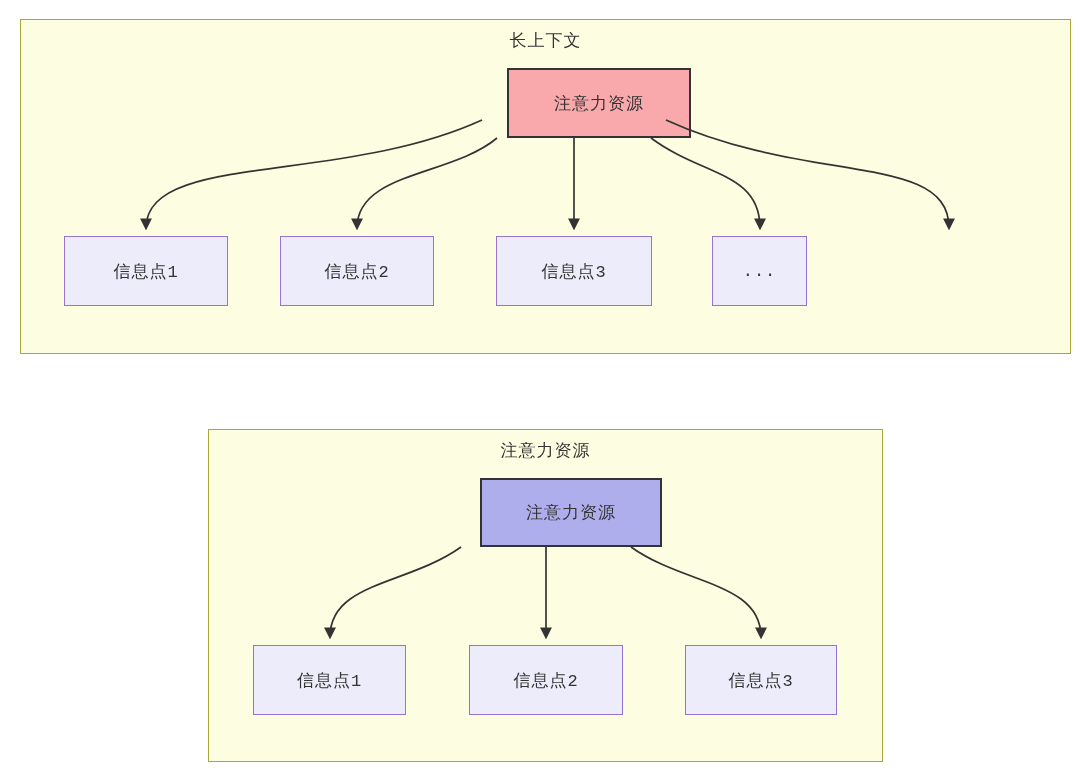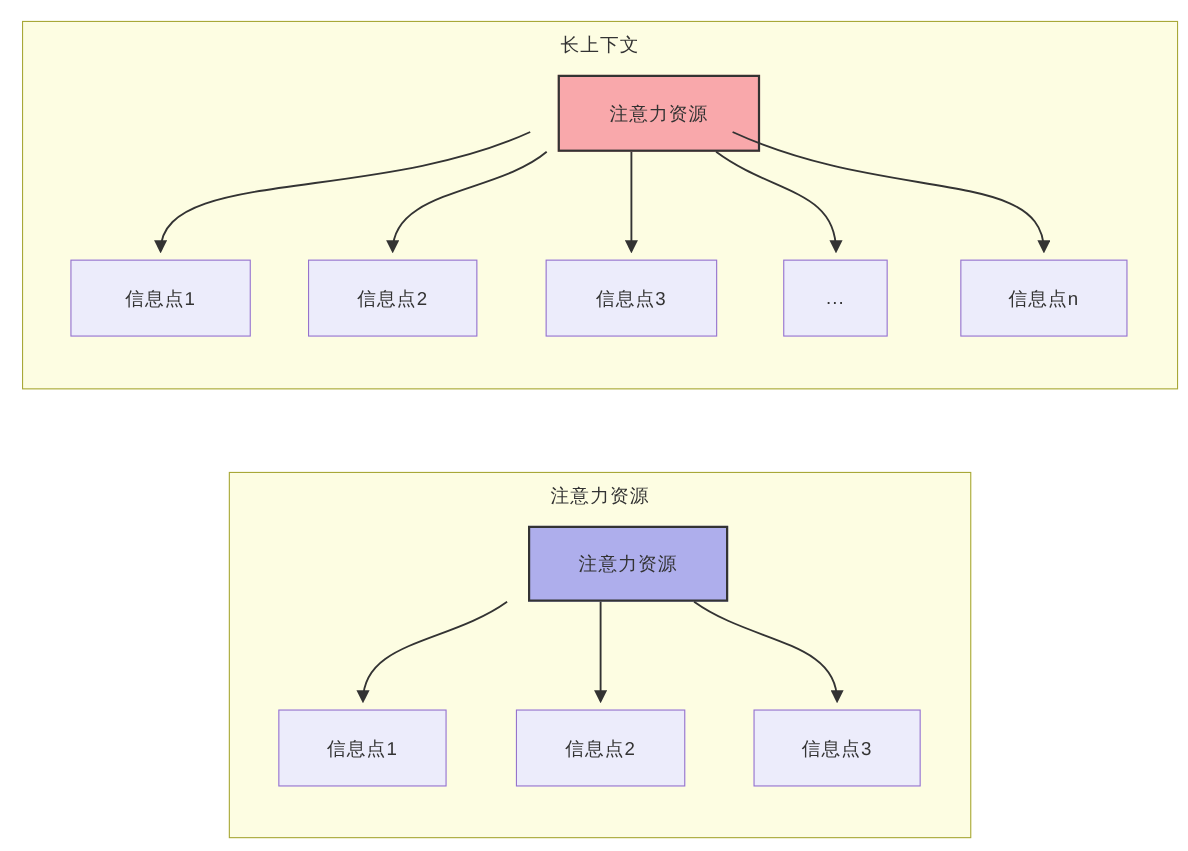--- a/index.html
+++ b/index.html
@@ -34,20 +34,21 @@
   .node{
     position:absolute;display:flex;align-items:center;justify-content:center;
     font-size:17px;font-weight:500;color:var(--text);letter-spacing:1px;
   }
   .source-node{border:2.4px solid var(--source-border);margin-left:25px;}
   .source-long{background:var(--long-source-fill);}
   .source-short{background:var(--short-source-fill);}
   .info-node{
     background:var(--info-fill);
     border:1.6px solid var(--info-border);
+    font-family:Liberation Mono, monospace;
   }
   svg.arrows{
     position:absolute;left:0;top:0;width:1080px;height:774px;
     pointer-events:none;
   }
   svg.arrows path.edge{
     fill:none;stroke:var(--arrow);stroke-width:1.7px;
   }
 </style>
 </head>
@@ -67,23 +68,20 @@
     <span>信息点1</span>
   </div>
   <div class="node info-node" style="left:280px;top:236px;width:154px;height:70px;">
     <span>信息点2</span>
   </div>
   <div class="node info-node" style="left:496px;top:236px;width:156px;height:70px;">
     <span>信息点3</span>
   </div>
   <div class="node info-node" style="left:712px;top:236px;width:95px;height:70px;">
     <span>...</span>
-  </div>
-  <div class="node info-node" style="left:873px;top:236px;width:152px;height:70px;">
-    <span>信息点n</span>
   </div>
 
   <div class="container" style="left:208px;top:429px;width:675px;height:333px;">
     <div class="container-title">注意力资源</div>
   </div>
 
   <div class="node source-node source-short" style="left:455px;top:478px;width:182px;height:69px;">
     <span>注意力资源</span>
   </div>
 

